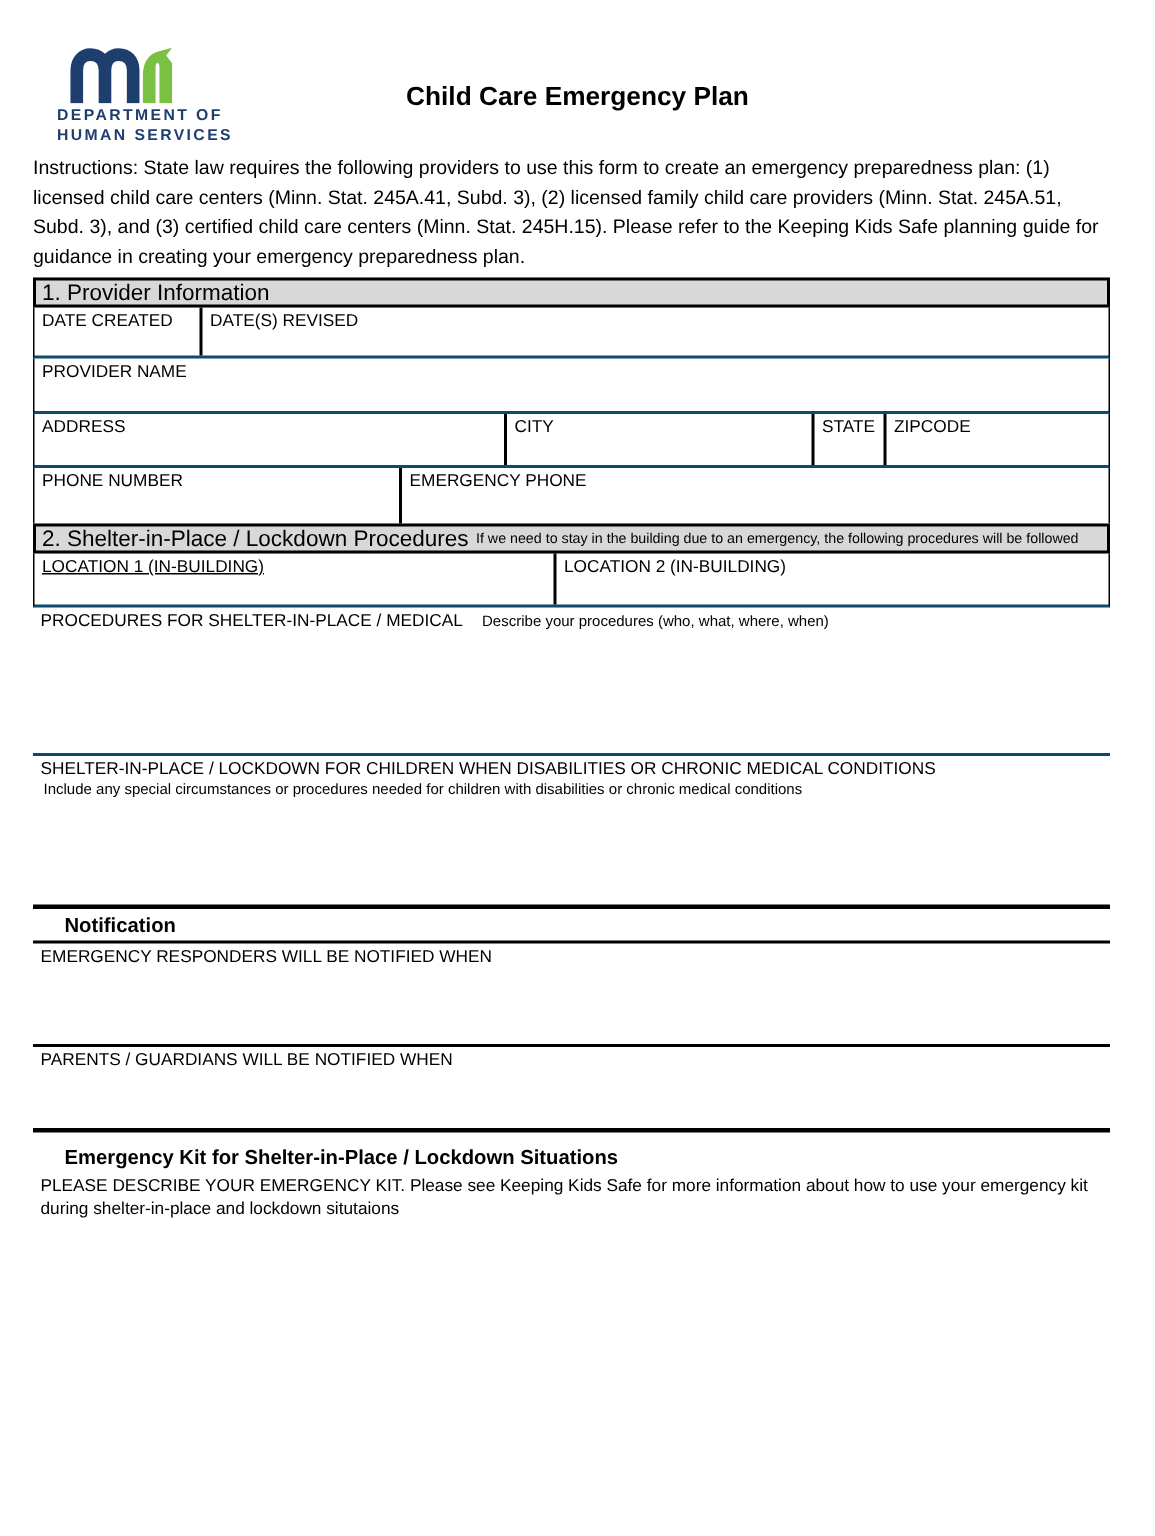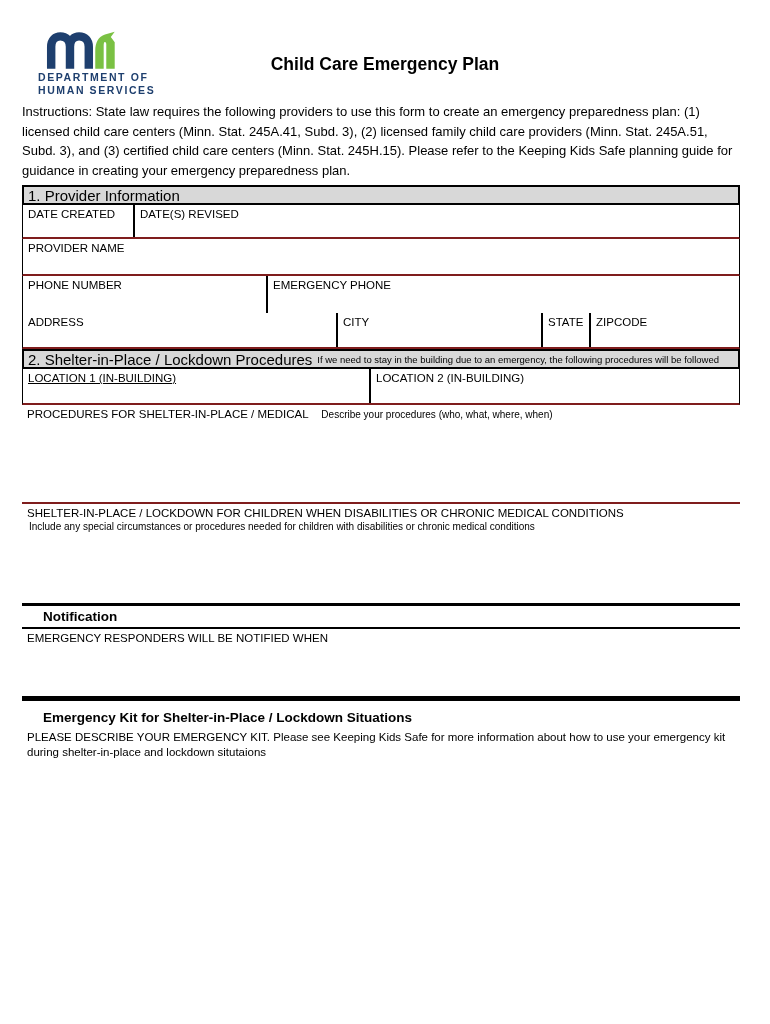--- a/index.html
+++ b/index.html
@@ -16,21 +16,21 @@
   .instructions { position:absolute; left:22px; top:102px; width:716px; font-size:13px; line-height:19.5px; }
 
   
   .form { position:absolute; left:22px; top:185px; width:718px; box-sizing:border-box; }
   .form * { box-sizing:border-box; }
 
   .section-bar { background:#d8d8d8; border:2px solid #000; height:20px; padding:0 4px; display:flex; align-items:center; }
   .section-bar .bar-title { font-size:15px; font-weight:normal; white-space:nowrap; }
   .section-bar .bar-sub { font-size:9.5px; margin-left:5px; white-space:nowrap; }
 
-  .row { display:flex; border-left:1px solid #000; border-right:1px solid #000; border-bottom:2px solid #7f1d1d; }
+  .row { display:flex; border-left:1px solid #000; border-right:1px solid #000; border-bottom:2px solid #0c4a6e; }
   .row.noside { border-left:none; border-right:none; }
   .cell { position:relative; }
   .cell + .cell { border-left:2px solid #000; }
   .flabel { font-size:11.5px; padding:3px 4px 0 5px; line-height:13px; }
   .fhint  { font-size:10px; line-height:13px; }
 
   .rowA { height:34px; }
   .rowB { height:37px; }
   .rowC { height:36px; }
   .rowD { height:37px; border-bottom:none; }
@@ -90,41 +90,41 @@
         <div class="flabel">DATE(S) REVISED</div>
       </div>
     </div>
 
     <div class="row rowB">
       <div class="cell" style="flex:1">
         <div class="flabel">PROVIDER NAME</div>
       </div>
     </div>
 
-    <div class="row rowD">
-      <div class="cell cD1">
-        <div class="flabel">PHONE NUMBER</div>
-      </div>
-      <div class="cell cD2">
-        <div class="flabel">EMERGENCY PHONE</div>
-      </div>
-    </div>
-
     <div class="row rowC">
       <div class="cell cC1">
         <div class="flabel">ADDRESS</div>
       </div>
       <div class="cell cC2">
         <div class="flabel">CITY</div>
       </div>
       <div class="cell cC3">
         <div class="flabel">STATE</div>
       </div>
       <div class="cell cC4">
         <div class="flabel">ZIPCODE</div>
+      </div>
+    </div>
+
+    <div class="row rowD">
+      <div class="cell cD1">
+        <div class="flabel">PHONE NUMBER</div>
+      </div>
+      <div class="cell cD2">
+        <div class="flabel">EMERGENCY PHONE</div>
       </div>
     </div>
 
     <div class="section-bar">
       <span class="bar-title">2. Shelter-in-Place / Lockdown Procedures</span>
       <span class="bar-sub">If we need to stay in the building due to an emergency, the following procedures will be followed</span>
     </div>
 
     <div class="row rowE">
       <div class="cell cE1">
@@ -153,20 +153,23 @@
 
     <div class="rule-thick"></div>
     <div class="sub-title">Notification</div>
     <div class="rule-thin"></div>
 
     <div class="area area-resp">
       <div class="flabel">EMERGENCY RESPONDERS WILL BE NOTIFIED WHEN</div>
     </div>
     <div class="rule-thin"></div>
 
+    <div class="area area-par">
+      <div class="flabel">PARENTS / GUARDIANS WILL BE NOTIFIED WHEN</div>
+    </div>
 
     <div class="rule-thick"></div>
     <div class="kit-space"></div>
     <div class="sub-title">Emergency Kit for Shelter-in-Place / Lockdown Situations</div>
     <div class="kit-desc">
       <span>PLEASE DESCRIBE YOUR EMERGENCY KIT. Please see Keeping Kids Safe for more information about how to use your emergency kit during shelter-in-place and lockdown situtaions</span>
     </div>
 
   </div>
 

